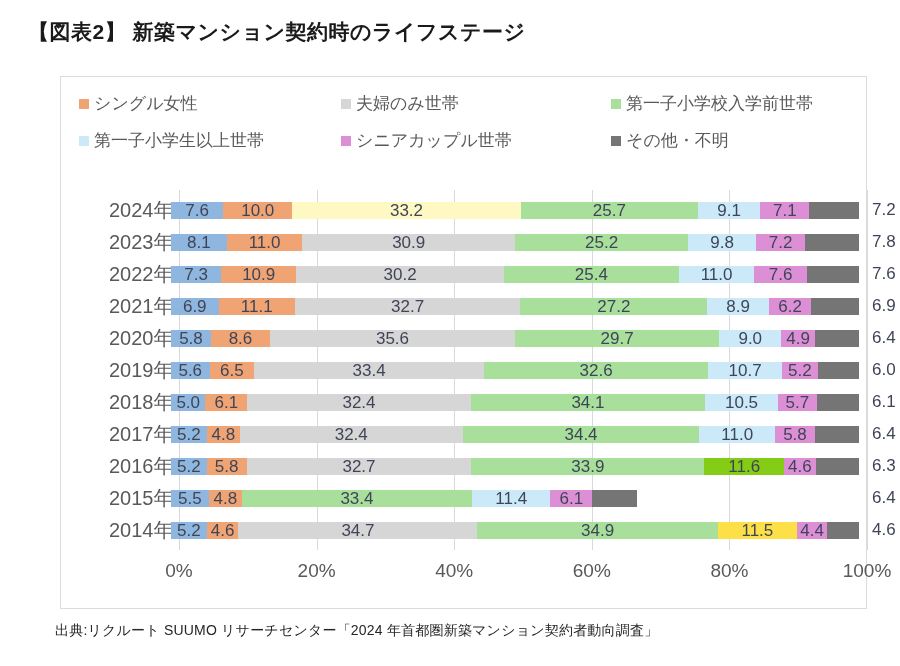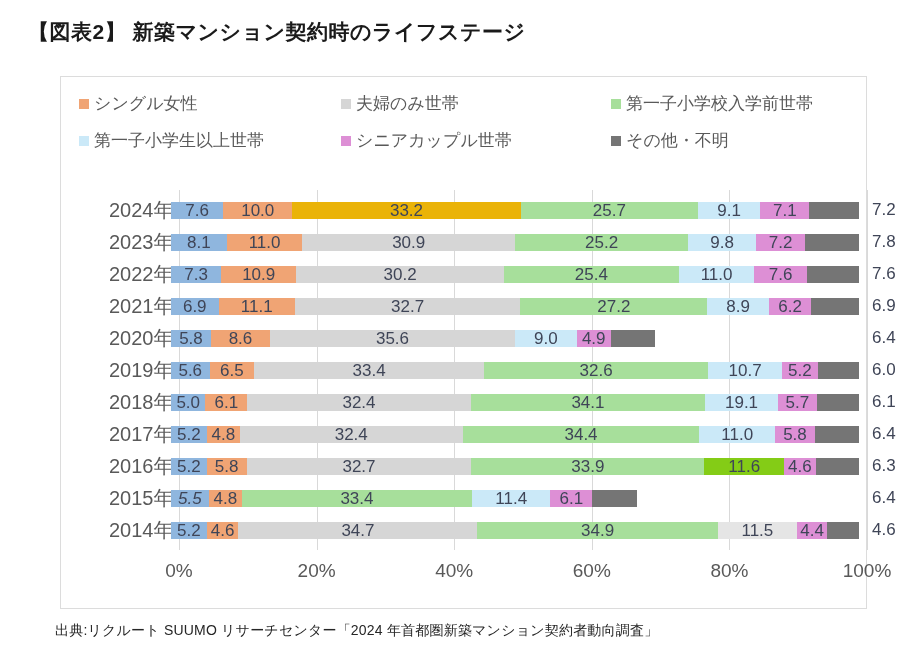--- a/index.html
+++ b/index.html
@@ -90,21 +90,21 @@
     <div class="rows">
         <div class="row">
           <div class="year">2024年</div>
           <div class="track">
             <div class="seg" style="width: 7.60761%; background: rgb(143, 182, 222);">
               <span>7.6</span>
             </div>
             <div class="seg" style="width: 10.01%; background: rgb(240, 164, 116);">
               <span>10.0</span>
             </div>
-            <div class="seg" style="width: 33.2332%; background: #eab308;">
+            <div class="seg" style="width: 33.2332%; background: #fef9c3;">
               <span>33.2</span>
             </div>
             <div class="seg" style="width: 25.7257%; background: rgb(167, 223, 155);">
               <span>25.7</span>
             </div>
             <div class="seg" style="width: 9.10911%; background: rgb(203, 233, 248);">
               <span>9.1</span>
             </div>
             <div class="seg" style="width: 7.10711%; background: rgb(221, 143, 213);">
               <span>7.1</span>
@@ -193,20 +193,23 @@
           <div class="track">
             <div class="seg" style="width: 5.8%; background: rgb(143, 182, 222);">
               <span>5.8</span>
             </div>
             <div class="seg" style="width: 8.6%; background: rgb(240, 164, 116); align-items: flex-end;">
               <span>8.6</span>
             </div>
             <div class="seg" style="width: 35.6%; background: rgb(214, 214, 214);">
               <span>35.6</span>
             </div>
+            <div class="seg" style="width: 29.7%; background: rgb(167, 223, 155);">
+              <span>29.7</span>
+            </div>
             <div class="seg" style="width: 9%; background: rgb(203, 233, 248);">
               <span>9.0</span>
             </div>
             <div class="seg" style="width: 4.9%; background: rgb(221, 143, 213);">
               <span>4.9</span>
             </div>
             <div class="seg" style="width: 6.4%; background: rgb(117, 117, 117);"></div>
           </div>
           <div class="outside">6.4</div>
         </div>
@@ -244,21 +247,21 @@
             <div class="seg" style="width: 6.10611%; background: rgb(240, 164, 116);">
               <span>6.1</span>
             </div>
             <div class="seg" style="width: 32.4324%; background: rgb(214, 214, 214);">
               <span>32.4</span>
             </div>
             <div class="seg" style="width: 34.1341%; background: rgb(167, 223, 155);">
               <span>34.1</span>
             </div>
             <div class="seg" style="width: 10.5105%; background: rgb(203, 233, 248);">
-              <span>19.1</span>
+              <span>10.5</span>
             </div>
             <div class="seg" style="width: 5.70571%; background: rgb(221, 143, 213);">
               <span>5.7</span>
             </div>
             <div class="seg" style="width: 6.10611%; background: rgb(117, 117, 117);"></div>
           </div>
           <div class="outside">6.1</div>
         </div>
         <div class="row">
           <div class="year">2017年</div>
@@ -306,21 +309,21 @@
             <div class="seg" style="width: 4.5954%; background: rgb(221, 143, 213);">
               <span>4.6</span>
             </div>
             <div class="seg" style="width: 6.29371%; background: rgb(117, 117, 117);"></div>
           </div>
           <div class="outside">6.3</div>
         </div>
         <div class="row">
           <div class="year">2015年</div>
           <div class="track">
-            <div class="seg" style="width: 5.50551%; background: rgb(143, 182, 222); font-style: italic;">
+            <div class="seg" style="width: 5.50551%; background: rgb(143, 182, 222);">
               <span>5.5</span>
             </div>
             <div class="seg" style="width: 4.8048%; background: rgb(240, 164, 116);">
               <span>4.8</span>
             </div>
             <div class="seg" style="width: 33.4334%; background: rgb(167, 223, 155);">
               <span>33.4</span>
             </div>
             <div class="seg" style="width: 11.4114%; background: rgb(203, 233, 248);">
               <span>11.4</span>
@@ -340,21 +343,21 @@
             </div>
             <div class="seg" style="width: 4.6046%; background: rgb(240, 164, 116);">
               <span>4.6</span>
             </div>
             <div class="seg" style="width: 34.7347%; background: rgb(214, 214, 214);">
               <span>34.7</span>
             </div>
             <div class="seg" style="width: 34.9349%; background: rgb(167, 223, 155);">
               <span>34.9</span>
             </div>
-            <div class="seg" style="width: 11.5115%; background: #e5e5e5;">
+            <div class="seg" style="width: 11.5115%; background: #fde047;">
               <span>11.5</span>
             </div>
             <div class="seg" style="width: 4.4044%; background: rgb(221, 143, 213);">
               <span>4.4</span>
             </div>
             <div class="seg" style="width: 4.6046%; background: rgb(117, 117, 117);"></div>
           </div>
           <div class="outside">4.6</div>
         </div>
       </div>

